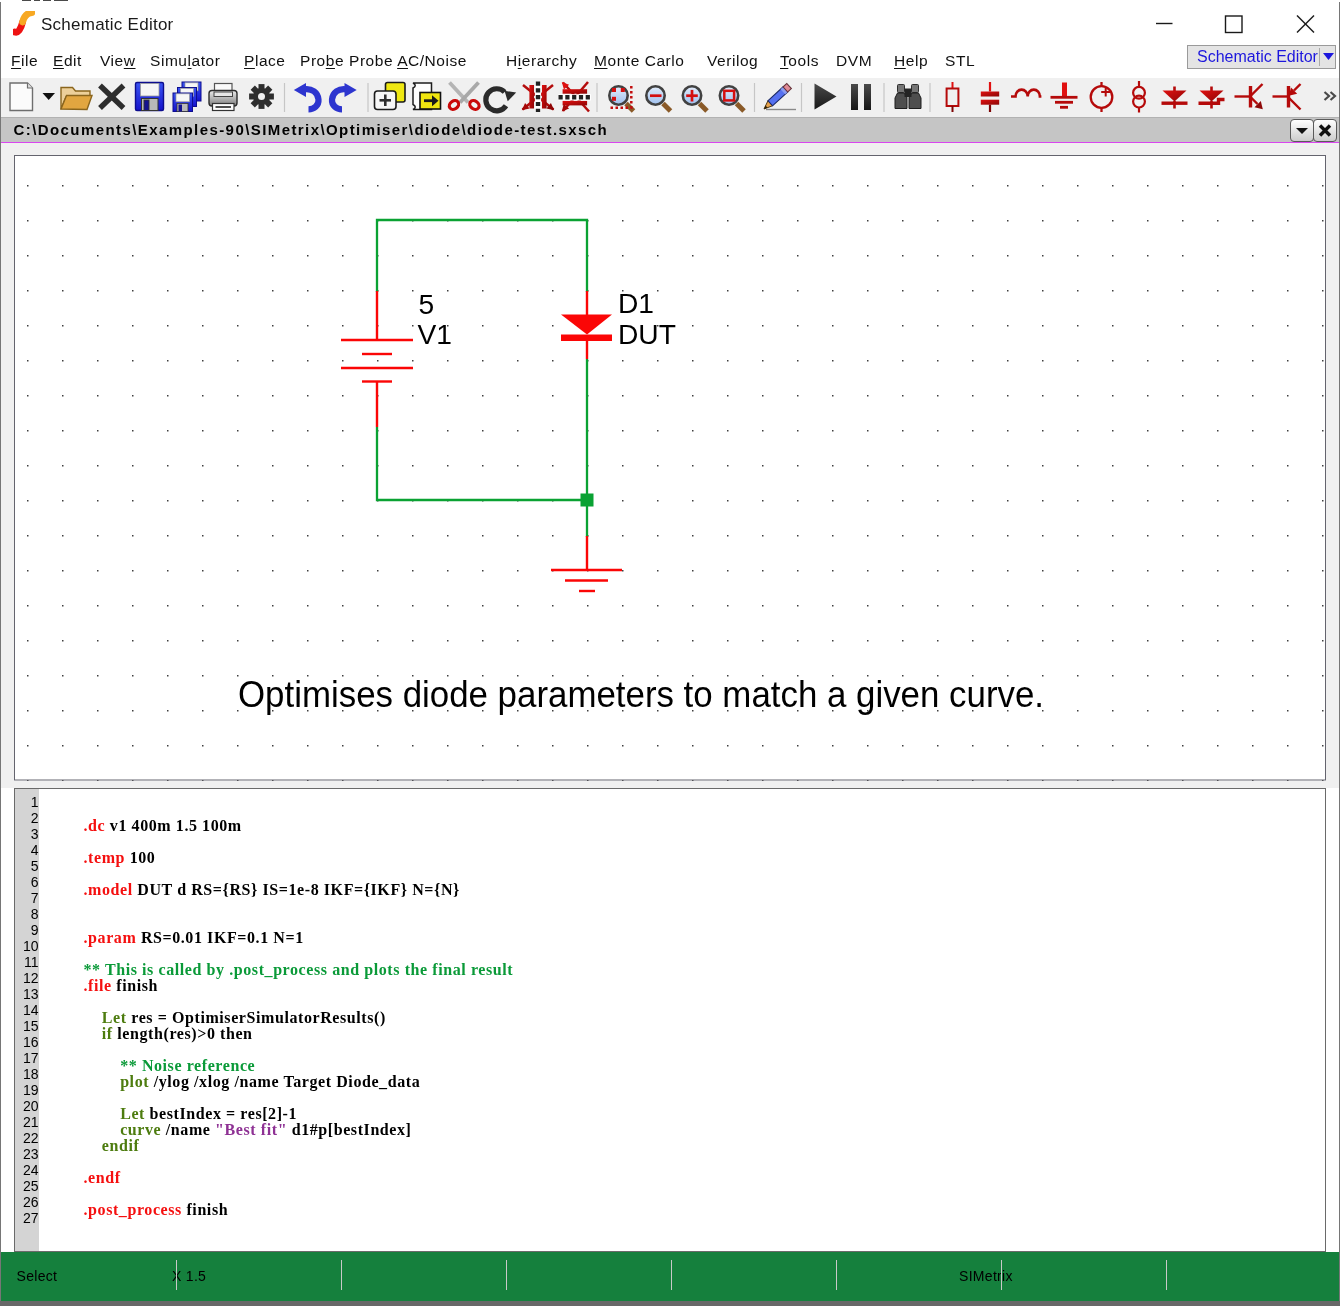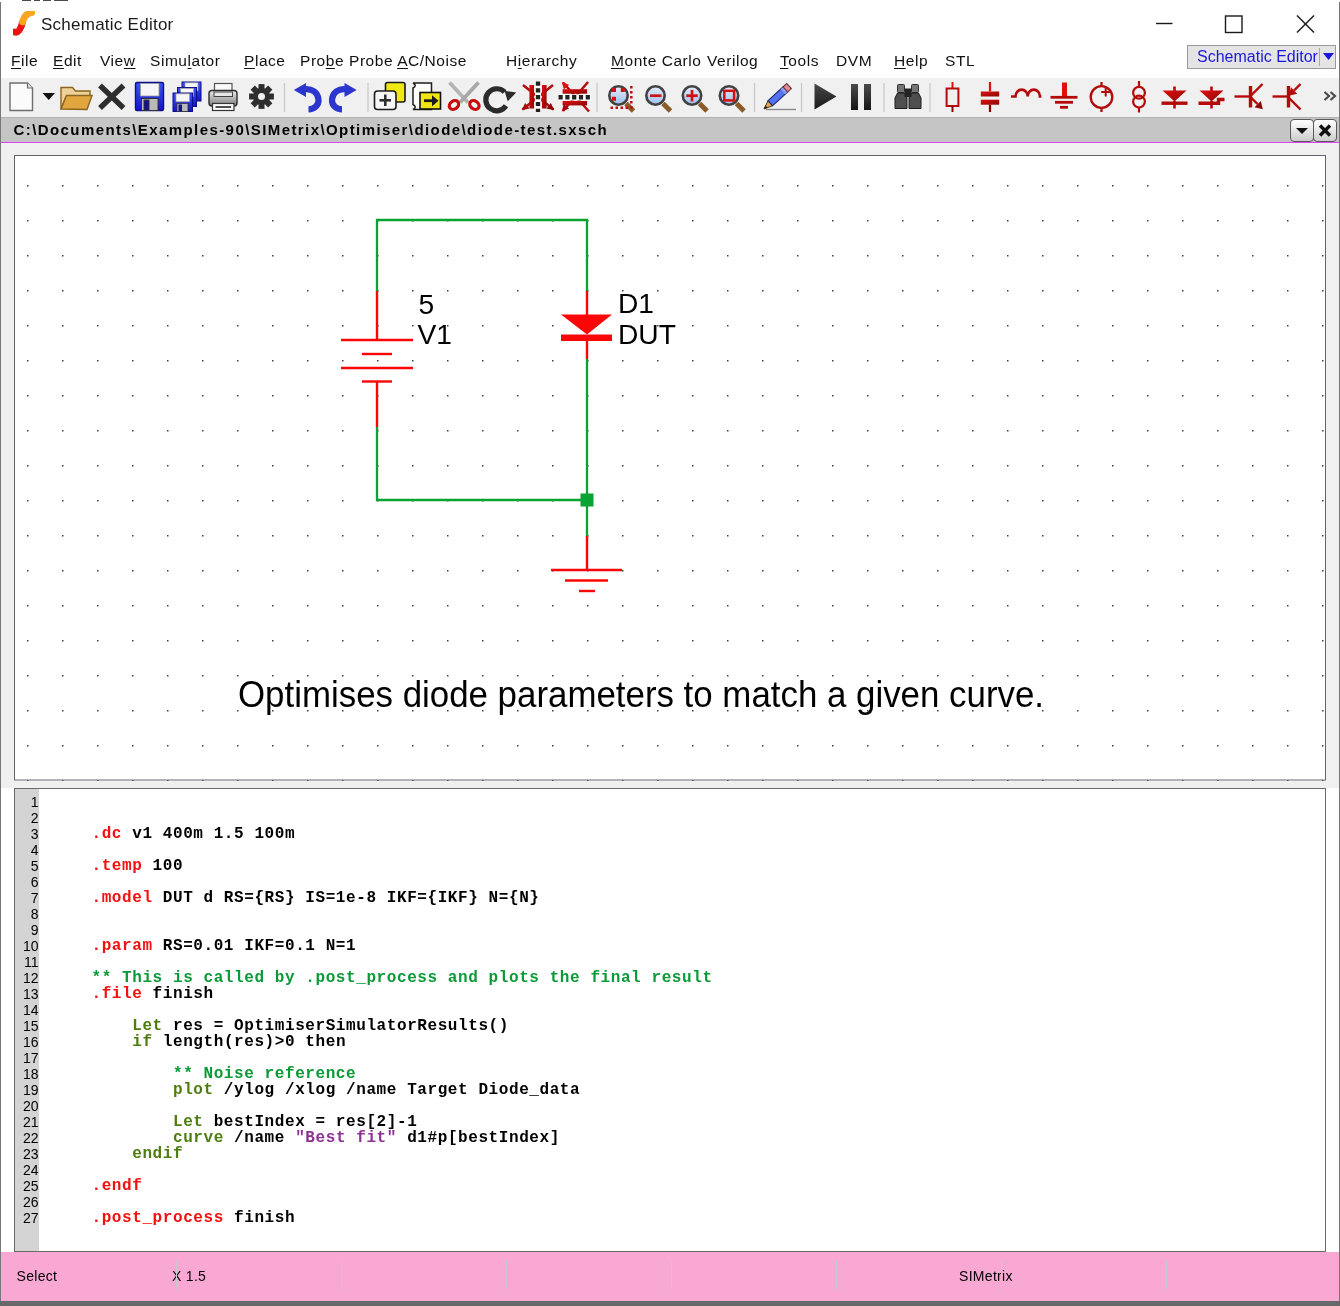--- a/index.html
+++ b/index.html
@@ -26,24 +26,24 @@
 #pathbar{position:absolute;left:1px;top:118px;width:1338px;height:24px;background:#c5c5c5;border-bottom:1px solid #d946ef;}
 #pathtxt{position:absolute;left:12.5px;top:3px;font-size:15px;letter-spacing:1.42px;font-weight:bold;color:#000;}
 .pbtn{position:absolute;top:1px;width:22px;height:21px;border:1px solid #5a5a5a;border-radius:4px;background:linear-gradient(#ffffff,#cccccc);}
 
 #canvasarea{position:absolute;left:1px;top:143px;width:1338px;height:645px;background:#f0f0f0;}
 #canvas{position:absolute;left:13px;top:12px;width:1312px;height:626px;background:#fff;}
 
 #textpanel{position:absolute;left:14px;top:788px;width:1312px;height:464px;background:#fff;border:1px solid #6a6a6a;box-sizing:border-box;}
 #gutter{position:absolute;left:0;top:0;width:24px;height:462px;background:#d4d4d4;}
 #gutnums{position:absolute;left:0;top:5px;width:23.5px;margin:0;text-align:right;font-size:14px;line-height:16px;color:#000;font-family:"Liberation Sans",sans-serif;white-space:pre;}
-#code{position:absolute;left:24.5px;top:21px;margin:16px;font-family:Liberation Mono, monospace;font-weight:bold;font-size:16px;letter-spacing:0.58px;line-height:16px;color:#000;white-space:pre;padding-left:36px;}
+#code{position:absolute;left:24.5px;top:21px;margin:8px;font-family:Liberation Serif, serif;font-weight:bold;font-size:16px;letter-spacing:0.58px;line-height:16px;color:#000;white-space:pre;padding-left:36px;}
 .kr{color:#f50f0f;} .kg{color:#0a9a38;} .kb{color:#4d7c0f;} .kp{color:#8e3194;}
 
-#statusbar{position:absolute;left:1px;top:1252px;width:1338px;height:49px;background:#f9a8d4;}
+#statusbar{position:absolute;left:1px;top:1252px;width:1338px;height:49px;background:#15803d;}
 .ssep{position:absolute;top:8px;width:1px;height:30px;background:#c9c9c9;}
 .stxt{position:absolute;top:16px;font-size:14px;letter-spacing:0.3px;color:#000;}
 #bstrip{position:absolute;left:0px;top:1301px;width:1340px;height:5px;background:#686868;}
 </style>
 </head>
 <body>
 <div id="win">
 <div id="winborder"></div>
 <div id="topfrag"></div>
 <div class="abs" style="left:22px;top:0;width:9px;height:1px;background:#4a4a4a"></div>
@@ -65,21 +65,21 @@
 </div>
 <div id="menubar">
   <span class="mi" style="left:10px"><u>F</u>ile</span>
   <span class="mi" style="left:52px"><u>E</u>dit</span>
   <span class="mi" style="left:99px">Vie<u>w</u></span>
   <span class="mi" style="left:149px">Simu<u>l</u>ator</span>
   <span class="mi" style="left:243px"><u>P</u>lace</span>
   <span class="mi" style="left:299px">Pro<u>b</u>e</span>
   <span class="mi" style="left:348px">Probe <u>A</u>C/Noise</span>
   <span class="mi" style="left:505px">H<u>i</u>erarchy</span>
-  <span class="mi" style="left:610px"><u>M</u>onte Carlo</span>
+  <span class="mi" style="left:593px"><u>M</u>onte Carlo</span>
   <span class="mi" style="left:706px">Verilog</span>
   <span class="mi" style="left:779px"><u>T</u>ools</span>
   <span class="mi" style="left:835px">DVM</span>
   <span class="mi" style="left:893px"><u>H</u>elp</span>
   <span class="mi" style="left:944px">STL</span>
 </div>
 <div id="combo">
   <span class="txt">Schematic Editor</span>
   <span class="sep"></span>
   <svg class="abs" style="left:135px;top:7px" width="12" height="8">

